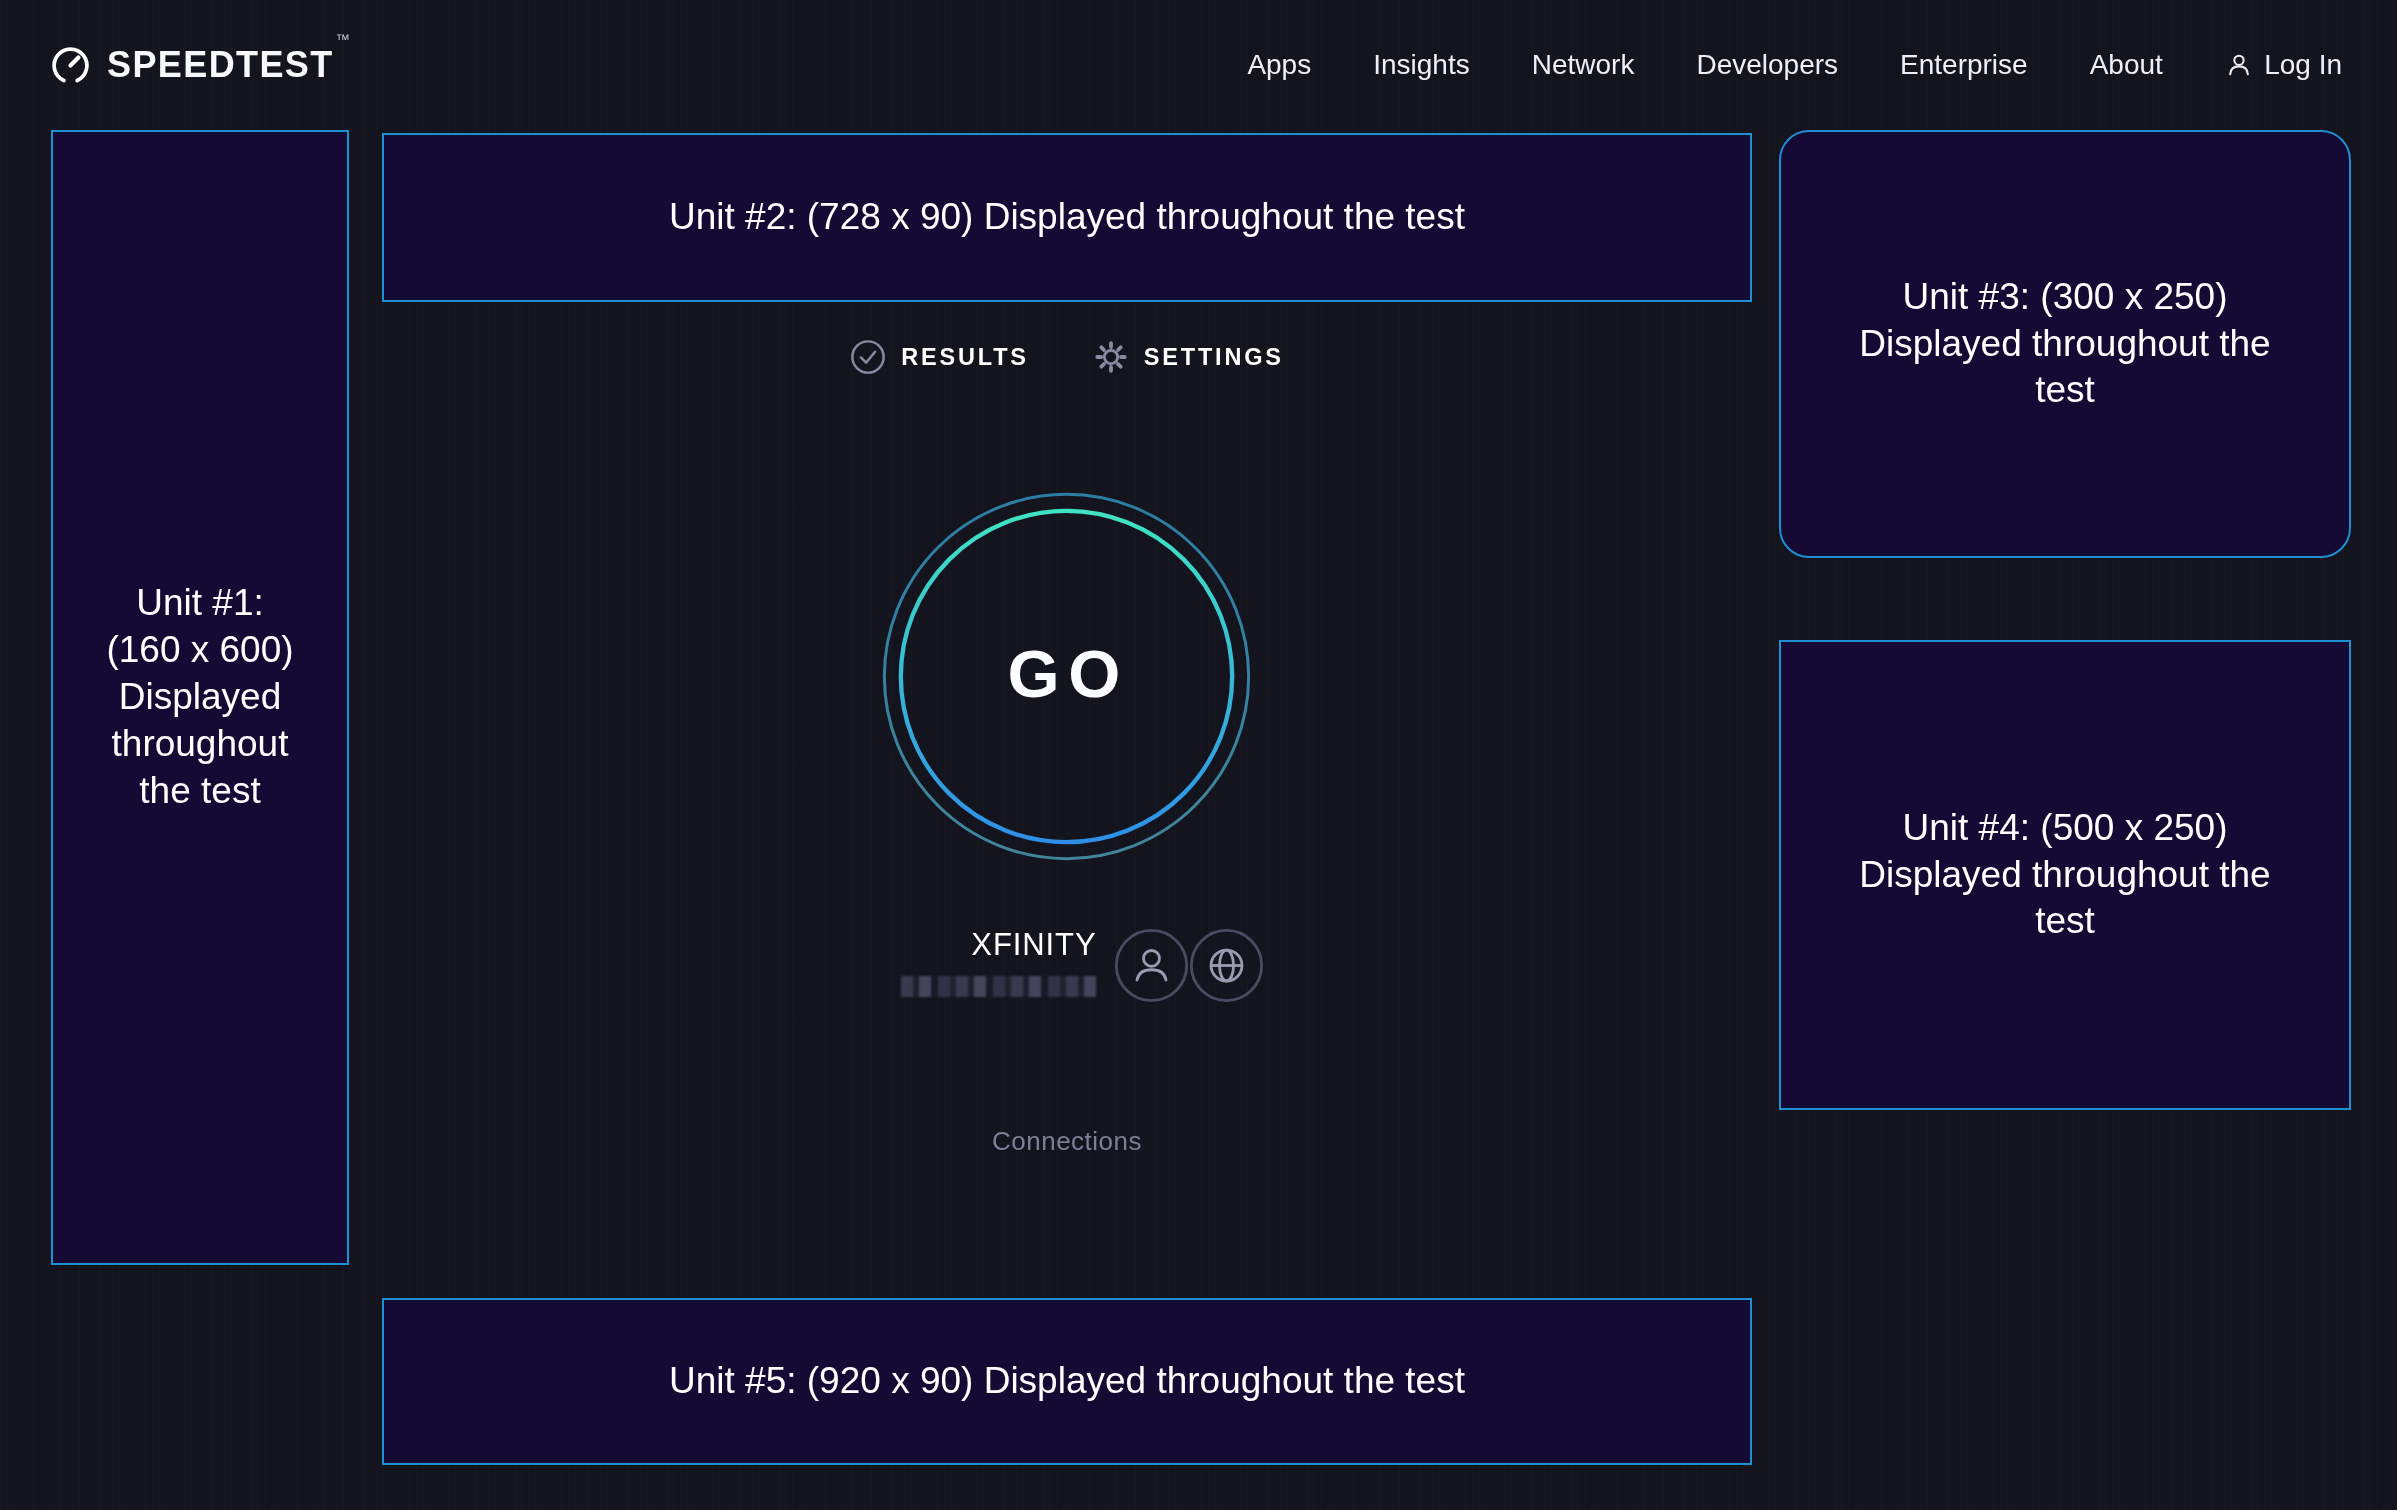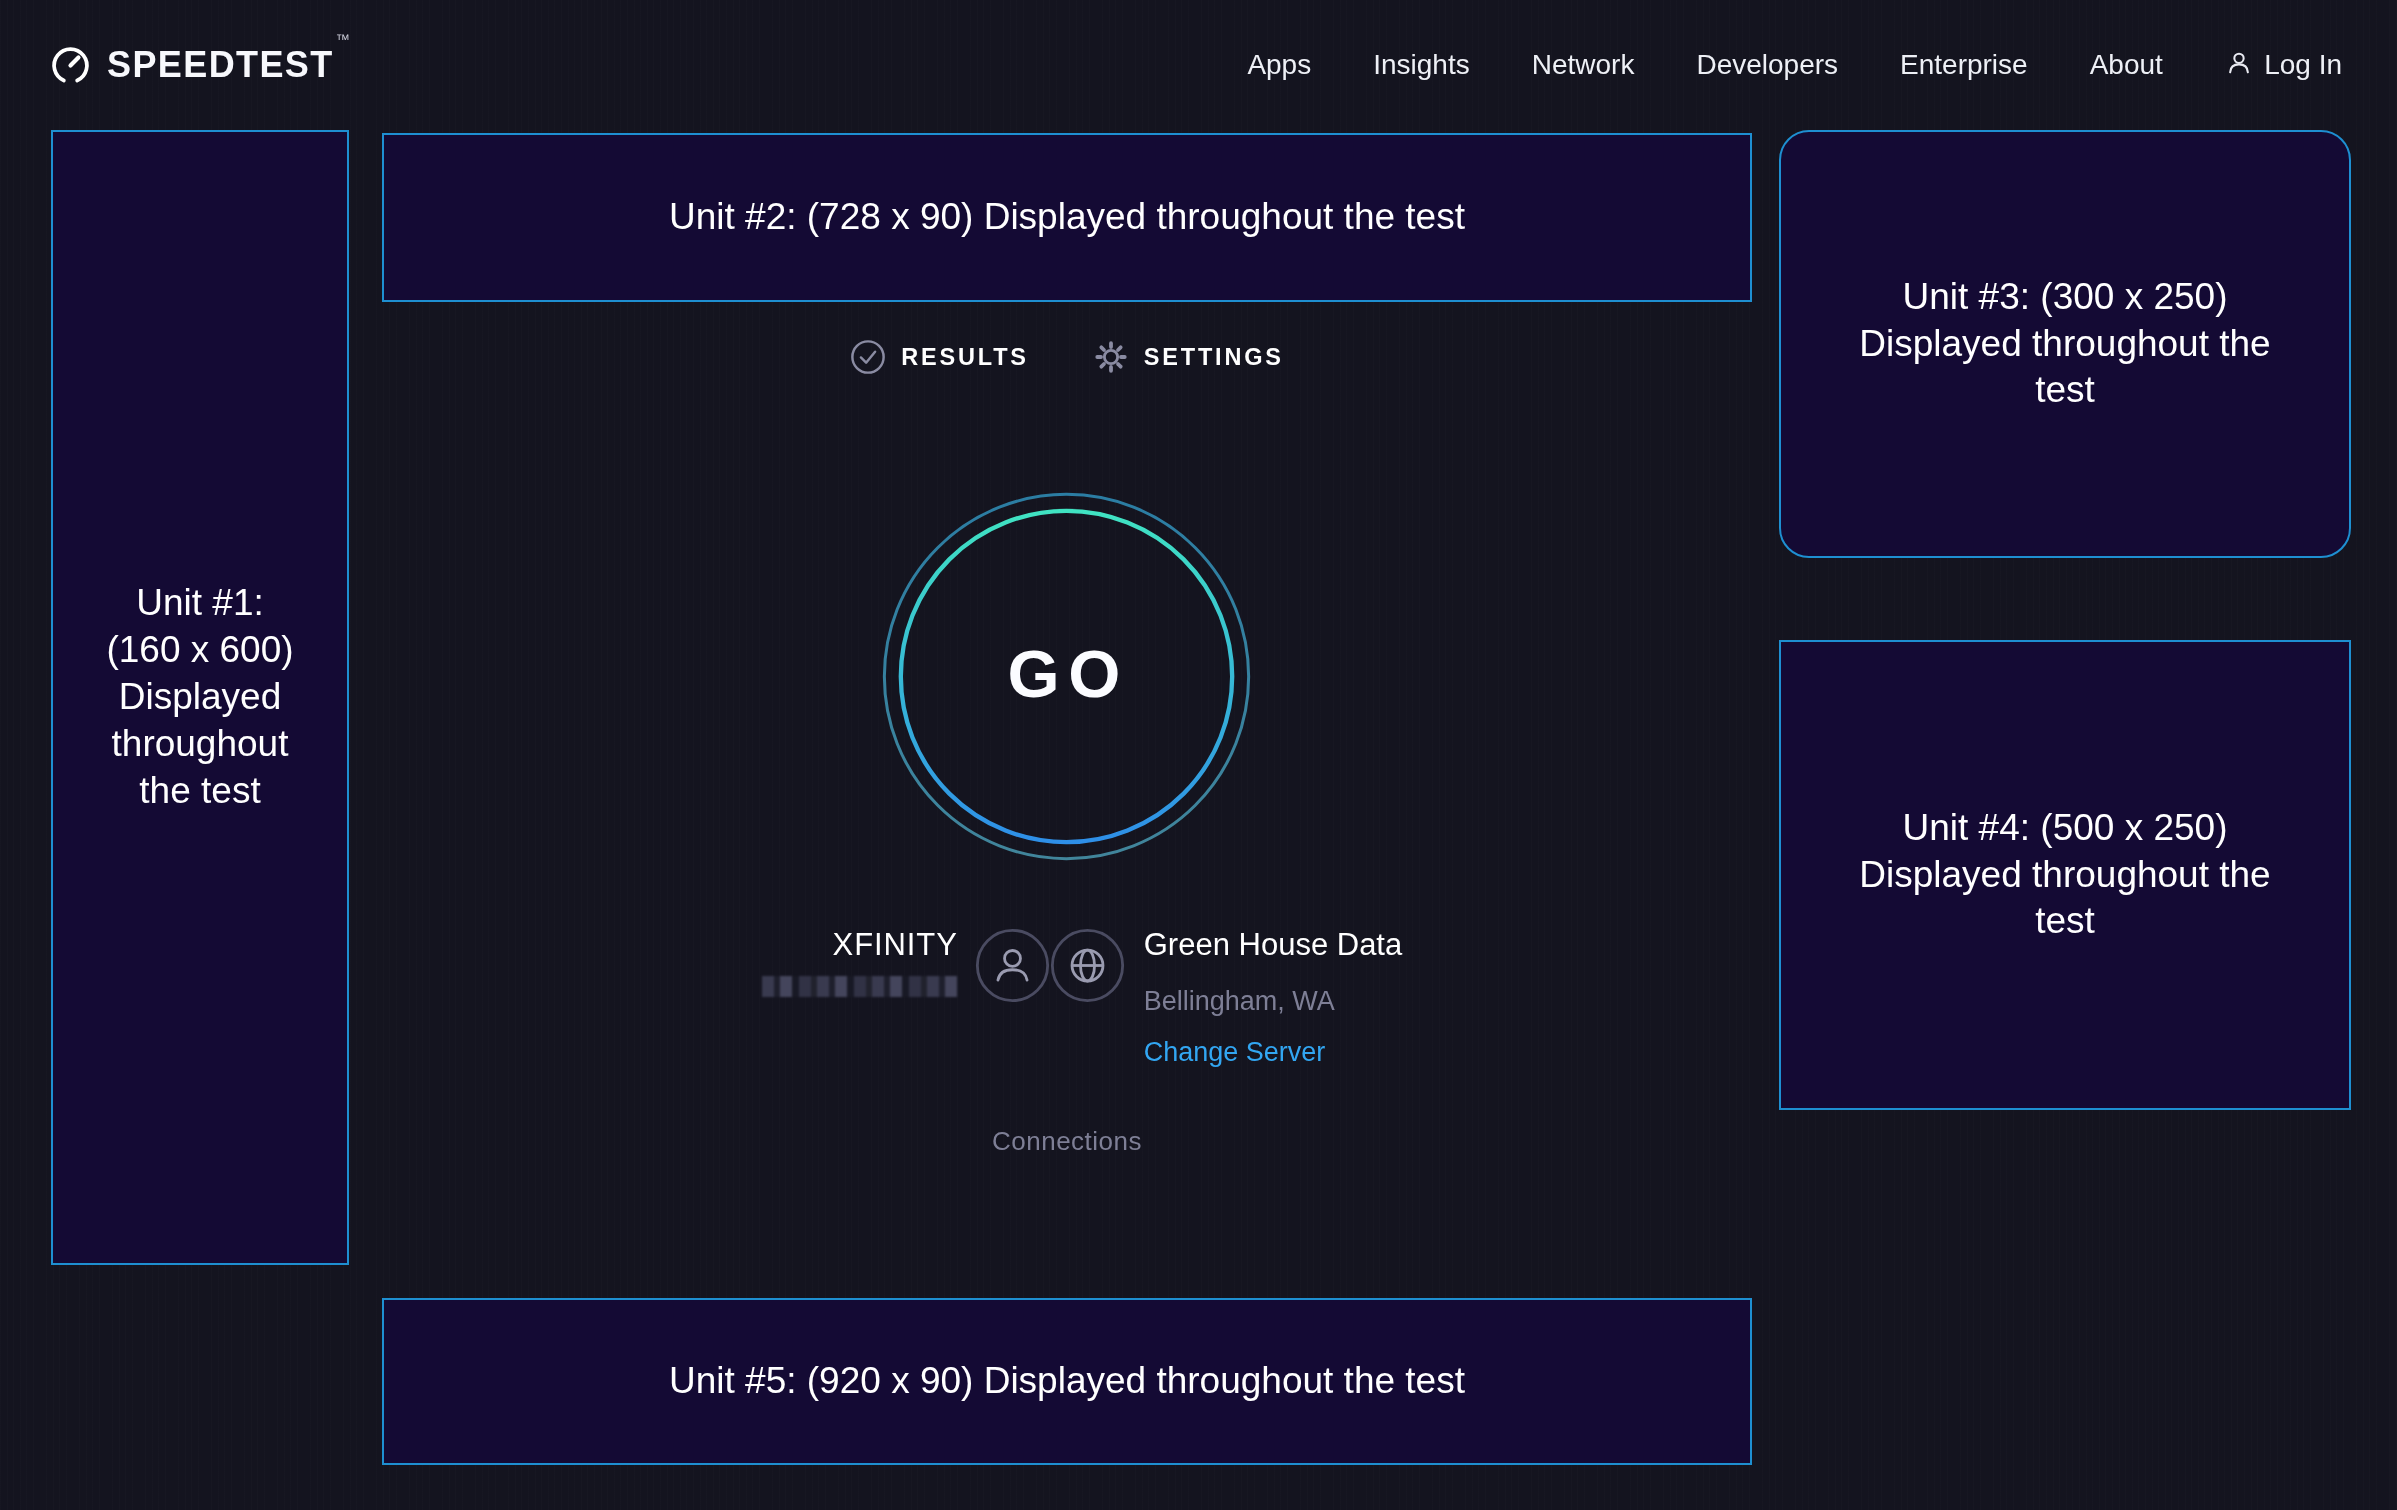--- a/index.html
+++ b/index.html
@@ -16,21 +16,21 @@
   
   .header {
     position:absolute; top:0; left:0; width:2397px; height:130px;
     display:flex; align-items:center; padding:0 55px 0 49px;
   }
   .logo { display:flex; align-items:center; gap:15px; cursor:pointer; }
   .logo-brand { font-size:36px; font-weight:700; letter-spacing:1.4px; color:#f7f8fc; }
   .logo-tm { font-size:14px; color:#c9cad6; vertical-align:top; position:relative; top:-13px; left:1.9px; }
   .nav { margin-left:auto; display:flex; align-items:center; gap:62px; }
   .nav-item { font-size:28px; color:#eef0f6; cursor:pointer; white-space:nowrap; }
-  .login { display:flex; gap:11.3px; cursor:pointer; }
+  .login { display:flex; align-items:center; gap:11.3px; cursor:pointer; }
   .login .nav-item { cursor:pointer; }
 
   
   .ad {
     position:absolute; background:#140a34; border:2.8px solid #1e8fd1;
     display:flex; align-items:center; justify-content:center; text-align:center;
     color:#ffffff; font-size:37px; line-height:1.27;
   }
   #unit1 { left:51px;   top:130px;  width:298px;  height:1135px; }
   #unit2 { left:382px;  top:133px;  width:1370px; height:169px;  }
@@ -198,25 +198,20 @@
           <path d="M 24.5 55.5 Q 26.5 44.5 40 44.5 Q 53.5 44.5 55.5 55.5" fill="none" stroke="#9a9bb0" stroke-width="3" stroke-linecap="round"></path>
         </svg>
       </div>
       <div class="server-group">
         <svg class="icon badge-icon" width="75" height="75" viewBox="0 0 80 80">
           <circle cx="40" cy="40" r="37.5" fill="none" stroke="#4a4b61" stroke-width="3"></circle>
           <circle cx="40" cy="40" r="16.5" fill="none" stroke="#9a9bb0" stroke-width="3"></circle>
           <ellipse cx="40" cy="40" rx="7.5" ry="16.5" fill="none" stroke="#9a9bb0" stroke-width="3"></ellipse>
           <line x1="23.5" y1="40" x2="56.5" y2="40" stroke="#9a9bb0" stroke-width="3"></line>
         </svg>
-        <div class="server-text">
-          <div class="server-name">Green House Data</div>
-          <div class="server-loc">Bellingham, WA</div>
-          <div class="server-change">Change Server</div>
-        </div>
       </div>
     </div>
 
     <div class="connections">
       <div class="conn-title">Connections</div>
     </div>
 
   </div>
 </div>
 

